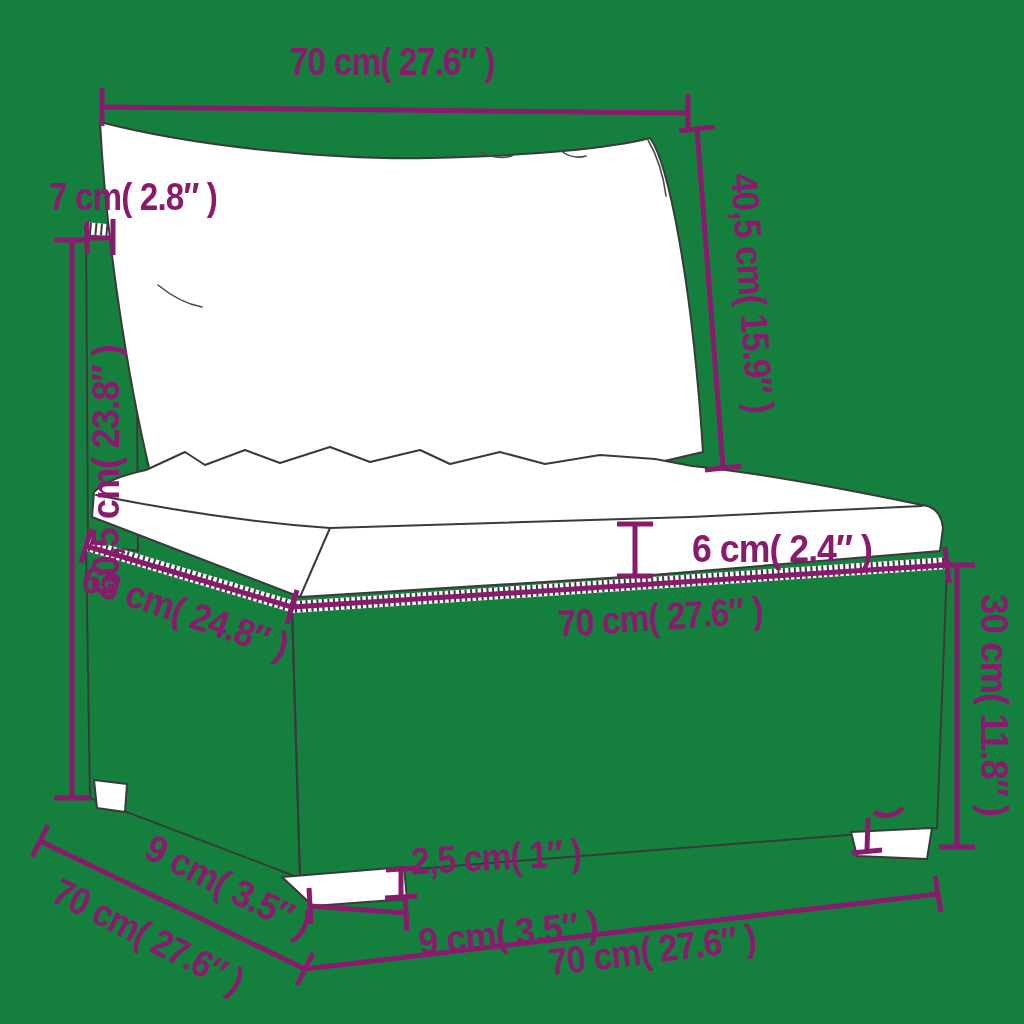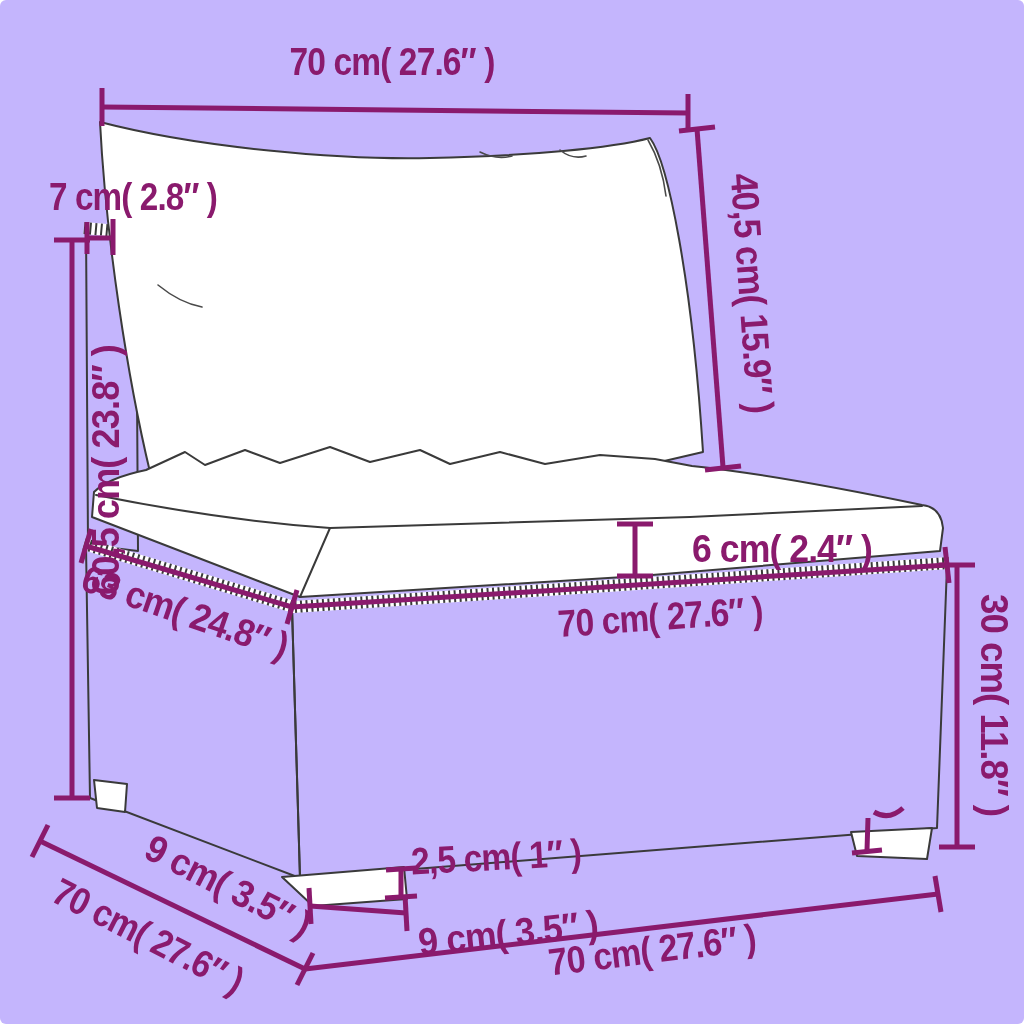--- a/index.html
+++ b/index.html
@@ -1,17 +1,17 @@
 <!DOCTYPE html>
 <html><head>
 <meta charset="utf-8">
 <style>
   html,body{margin:0;padding:0;background:#fff;}
-  #stage{position:relative;width:1024px;height:1024px;background:#c4b5fd;overflow:hidden;
-         font-family:"Liberation Sans",sans-serif;border-radius:6px;}
+  #stage{position:relative;width:1024px;height:1024px;background:#15803d;overflow:hidden;
+         font-family:"Liberation Sans",sans-serif;}
   .ln{stroke:#3a3a3a;stroke-width:2;fill:none;stroke-linejoin:round;stroke-linecap:round;}
   .ln-thin{stroke:#4a4a4a;stroke-width:1.6;fill:none;stroke-linejoin:round;stroke-linecap:round;}
   .white{fill:#ffffff;}
   .brk{fill:#ffffff;stroke:#3a3a3a;stroke-width:2;}
   .brk-s{fill:#ffffff;stroke:#3a3a3a;stroke-width:1.8;}
   .dim{stroke:#8a1a6d;stroke-width:5;fill:none;stroke-linecap:butt;}
   .braid-base{stroke:#ffffff;stroke-width:12;fill:none;stroke-linecap:butt;}
   .braid-hatch{stroke:#3a3a3a;stroke-width:12;fill:none;stroke-linecap:butt;stroke-dasharray:2 3.5;}
   .dim-label{fill:#8a1a6d;font-weight:700;font-size:38px;letter-spacing:-1px;
              font-family:"Liberation Sans",sans-serif;}

